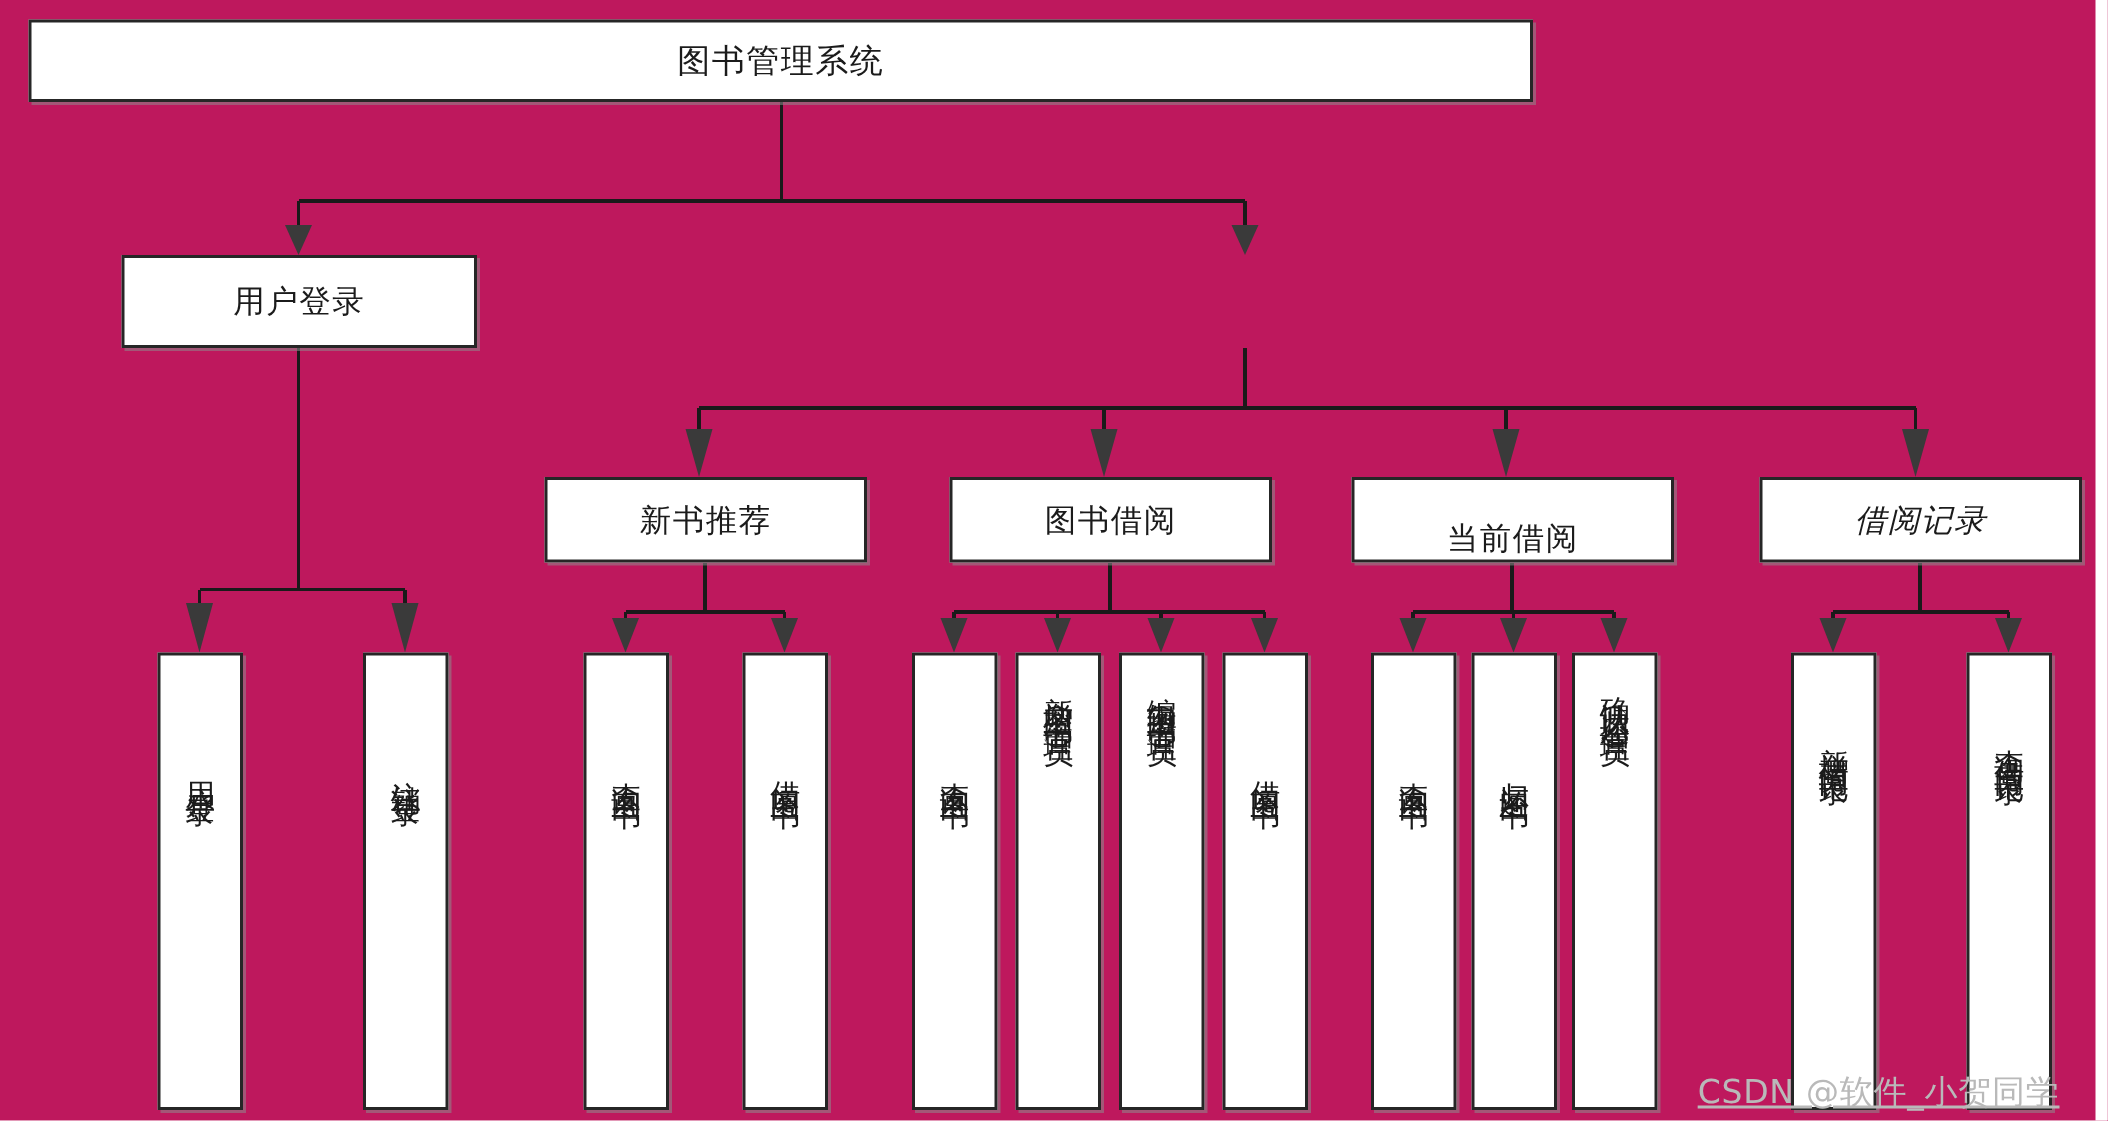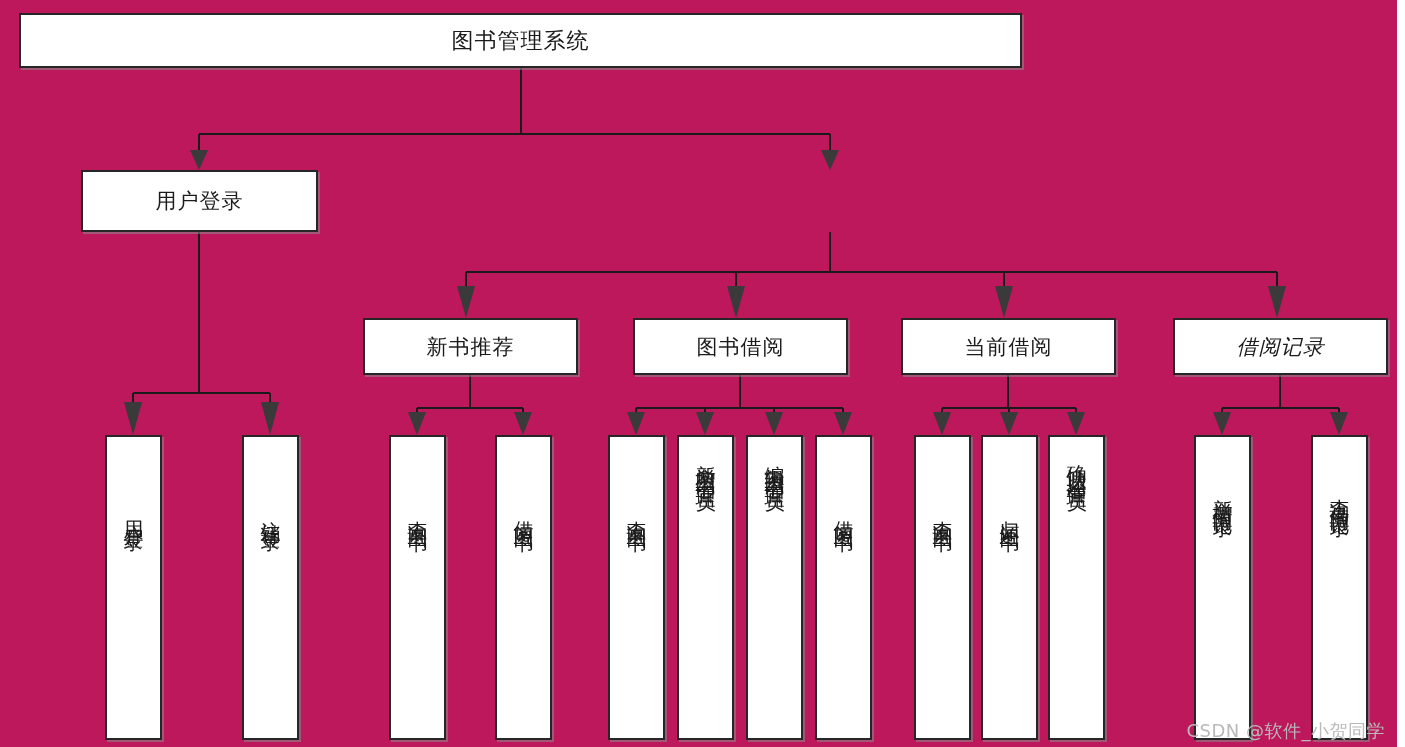--- a/index.html
+++ b/index.html
@@ -77,27 +77,28 @@
   }
   .node.leaf.center2 .vlabel {
     margin-top: 36px;
   }
   .node.leaf.top .vlabel {
     margin-top: 2px;
   }
   
   #watermark {
     position: absolute;
-    right: 12px;
+    right: 24px;
     bottom: 4px;
-    font-size: 18px;
+    font-size: 22px;
     color: #b9b9b9;
     letter-spacing: 0.5px;
     white-space: nowrap;
     user-select: none;
+    text-decoration: underline;
   }
 </style>
 </head>
 <body>
 
 <div id="canvas">
 
   <svg id="wires" viewBox="0 0 1405 747" xmlns="http://www.w3.org/2000/svg">
 
     <line x1="521" y1="68" x2="521" y2="134"></line>
@@ -173,21 +174,21 @@
 
 
   <div class="node horiz" style="left:363px; top:318px; width:215px; height:57px;">
     <span>新书推荐</span>
   </div>
 
   <div class="node horiz" style="left:633px; top:318px; width:215px; height:57px;">
     <span>图书借阅</span>
   </div>
 
-  <div class="node horiz" style="left:901px; top:318px; width:215px; height:57px;">
+  <div class="node horiz" style="left:901px; top:318px; width:215px; height:57px;align-items:flex-end;">
     <span>当前借阅</span>
   </div>
 
   <div class="node horiz" style="left:1173px; top:318px; width:215px; height:57px;font-style:italic;">
     <span>借阅记录</span>
   </div>
 
   <div class="node leaf center" style="left:105px; top:435px; width:57px; height:305px;">
     <span class="vlabel">用户登录</span>
   </div>

